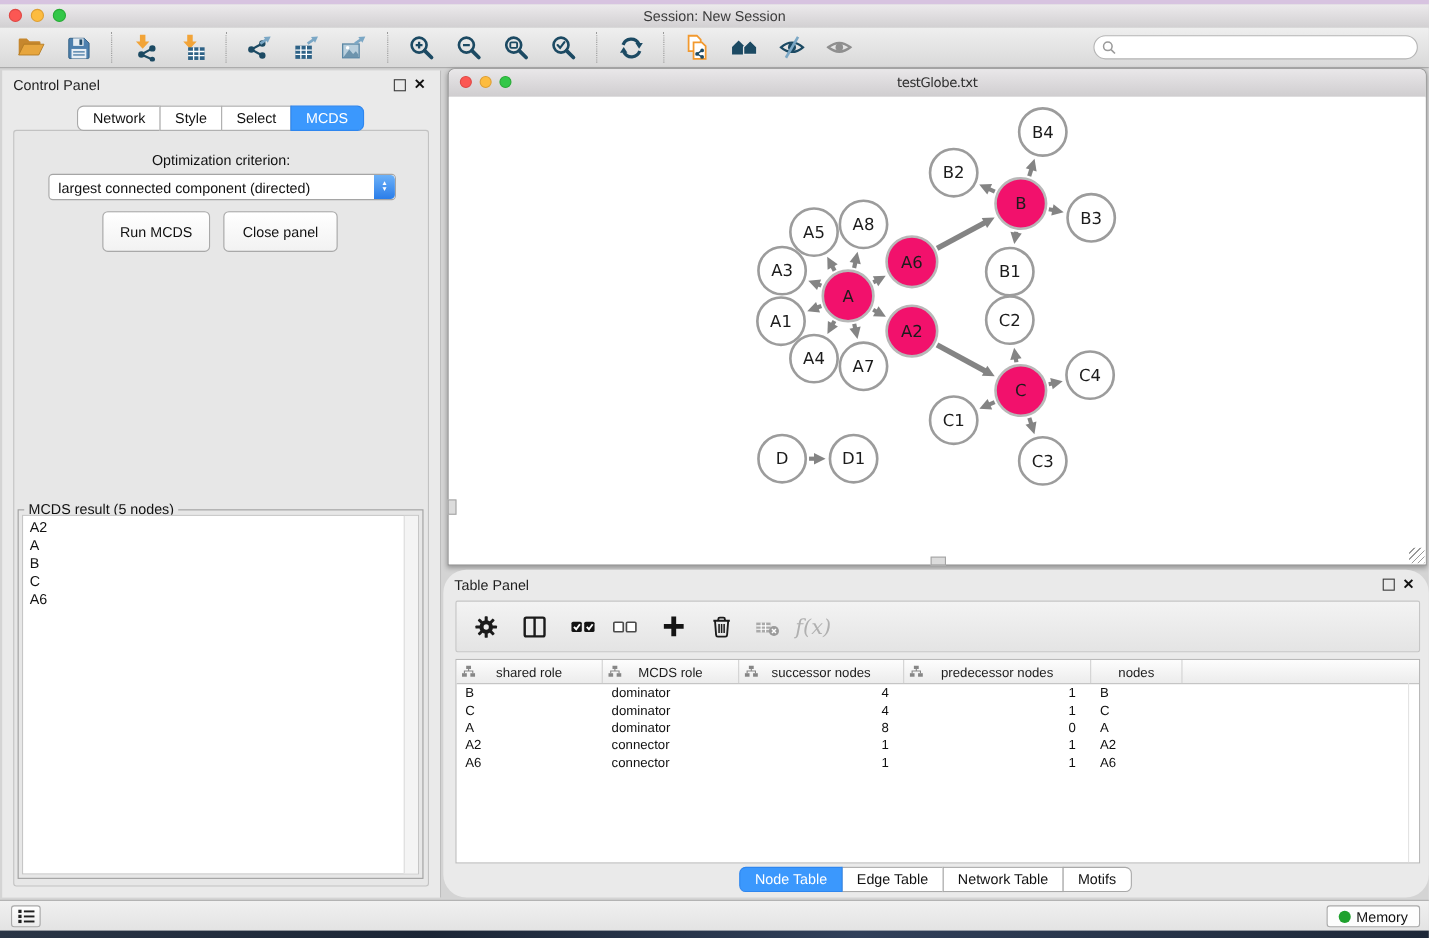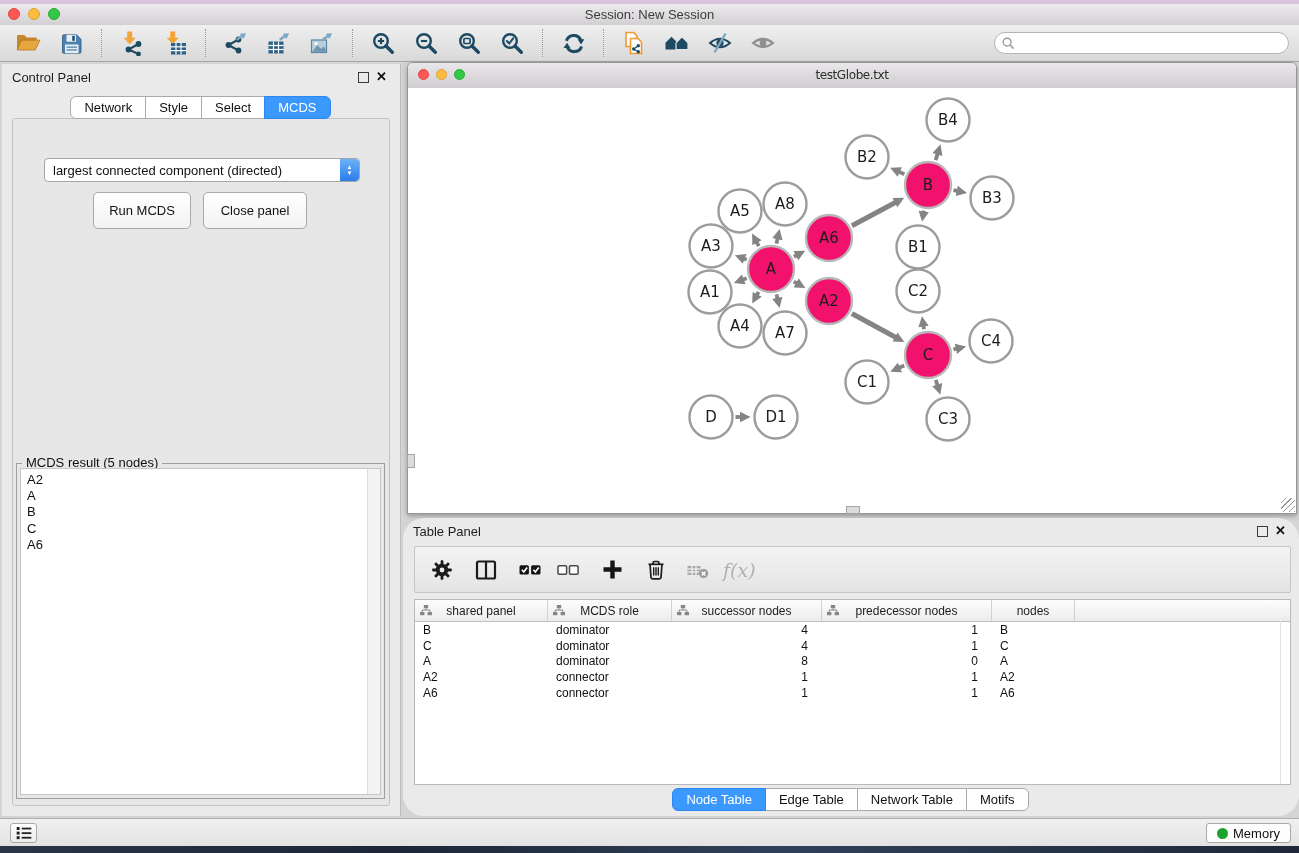--- a/index.html
+++ b/index.html
@@ -271,20 +271,21 @@
       <span class="float-ico"></span>
       <span class="close-ico">✕</span>
     </div>
     <div id="cp-tabs" class="segbar">
         <span class="seg first">Network</span>
         <span class="seg">Style</span>
         <span class="seg">Select</span>
         <span class="seg active last">MCDS</span>
       </div>
     <div id="cp-body">
+      <div id="opt-label">Optimization criterion:</div>
       <div id="opt-dropdown">
         <span class="dd-text">largest connected component (directed)</span>
         <span class="dd-spinner">
             <span>▲</span>
             <span>▼</span>
           </span>
       </div>
       <button id="run-btn" class="btn">Run MCDS</button>
       <button id="close-btn" class="btn">Close panel</button>
       <div id="result-box">
@@ -472,21 +473,21 @@
       <div id="thead">
           <div class="th" style="width: 133px;">
             <svg class="hicon" width="12" height="11" viewBox="0 0 12 11">
               <g fill="#868686">
                 <rect x="3.8" y="0" width="4.4" height="3.2"></rect>
                 <rect x="0" y="7" width="4.4" height="3.2"></rect>
                 <rect x="7.6" y="7" width="4.4" height="3.2"></rect>
               </g>
               <path d="M6 3.2 V5 M2.2 7 V5 H9.8 V7" stroke="#868686" stroke-width="1" fill="none"></path>
             </svg>
-            <span>shared panel</span>
+            <span>shared role</span>
           </div>
           <div class="th" style="width: 124px;">
             <svg class="hicon" width="12" height="11" viewBox="0 0 12 11">
               <g fill="#868686">
                 <rect x="3.8" y="0" width="4.4" height="3.2"></rect>
                 <rect x="0" y="7" width="4.4" height="3.2"></rect>
                 <rect x="7.6" y="7" width="4.4" height="3.2"></rect>
               </g>
               <path d="M6 3.2 V5 M2.2 7 V5 H9.8 V7" stroke="#868686" stroke-width="1" fill="none"></path>
             </svg>

